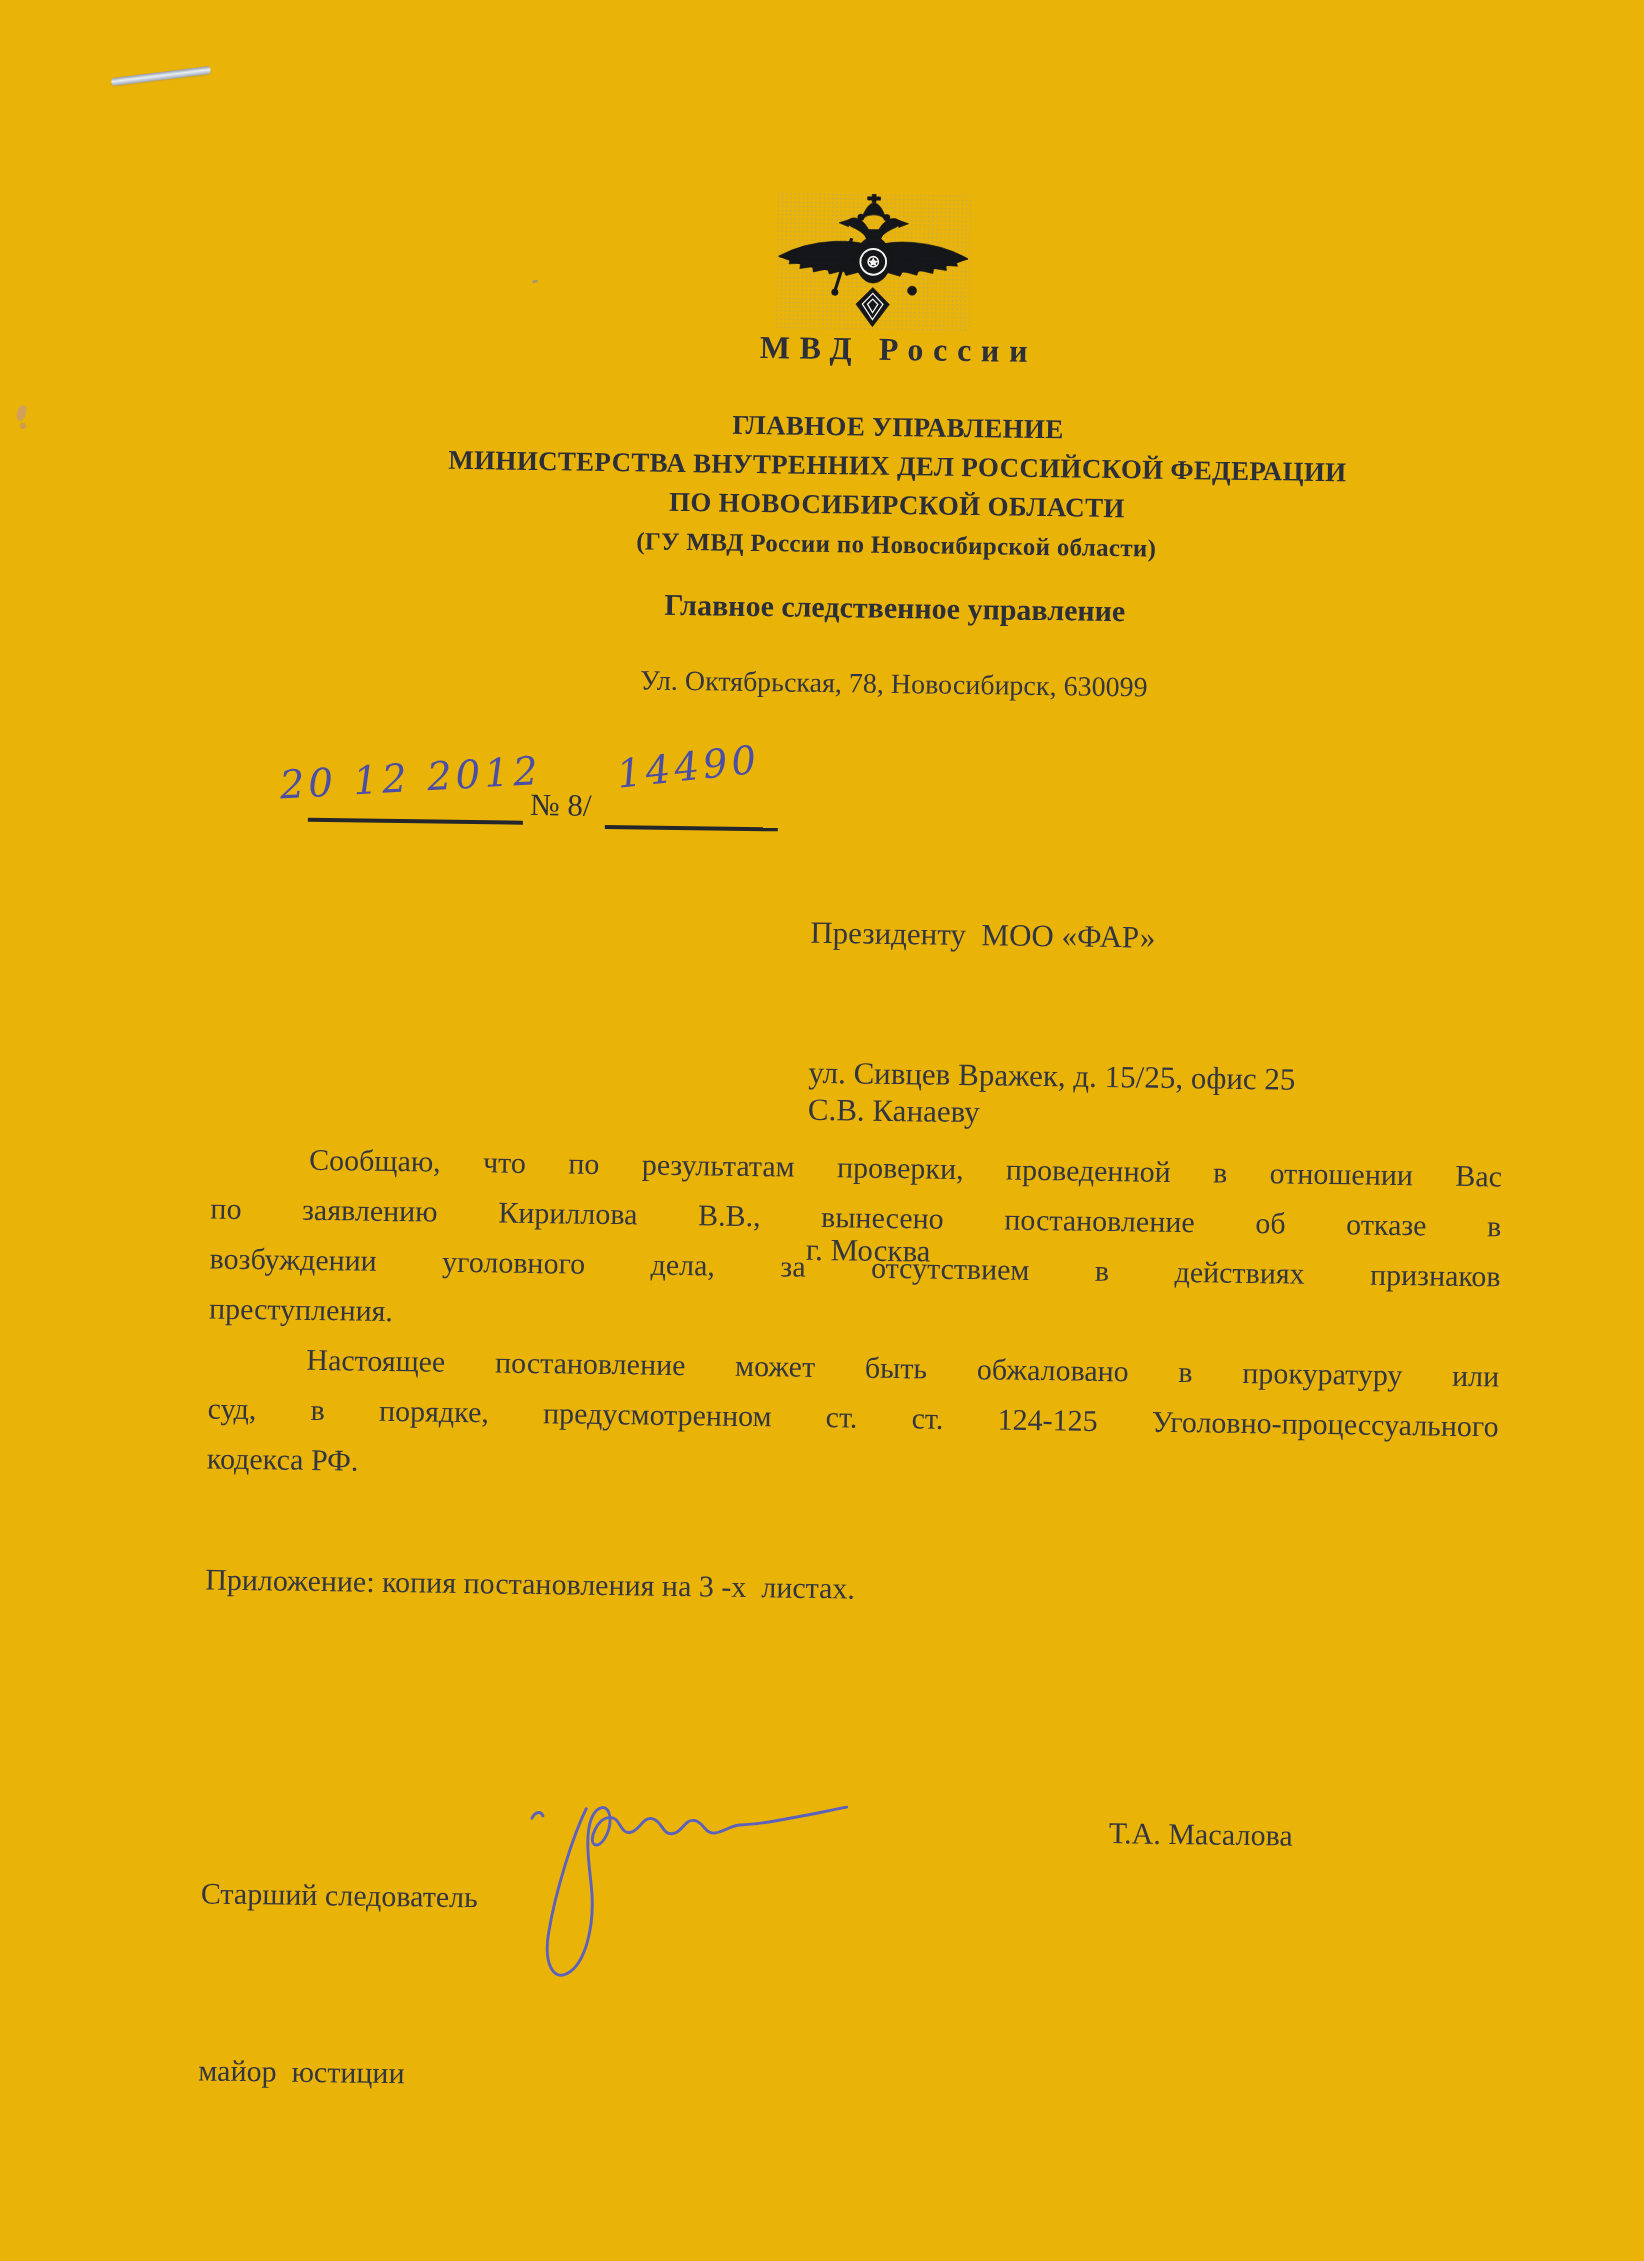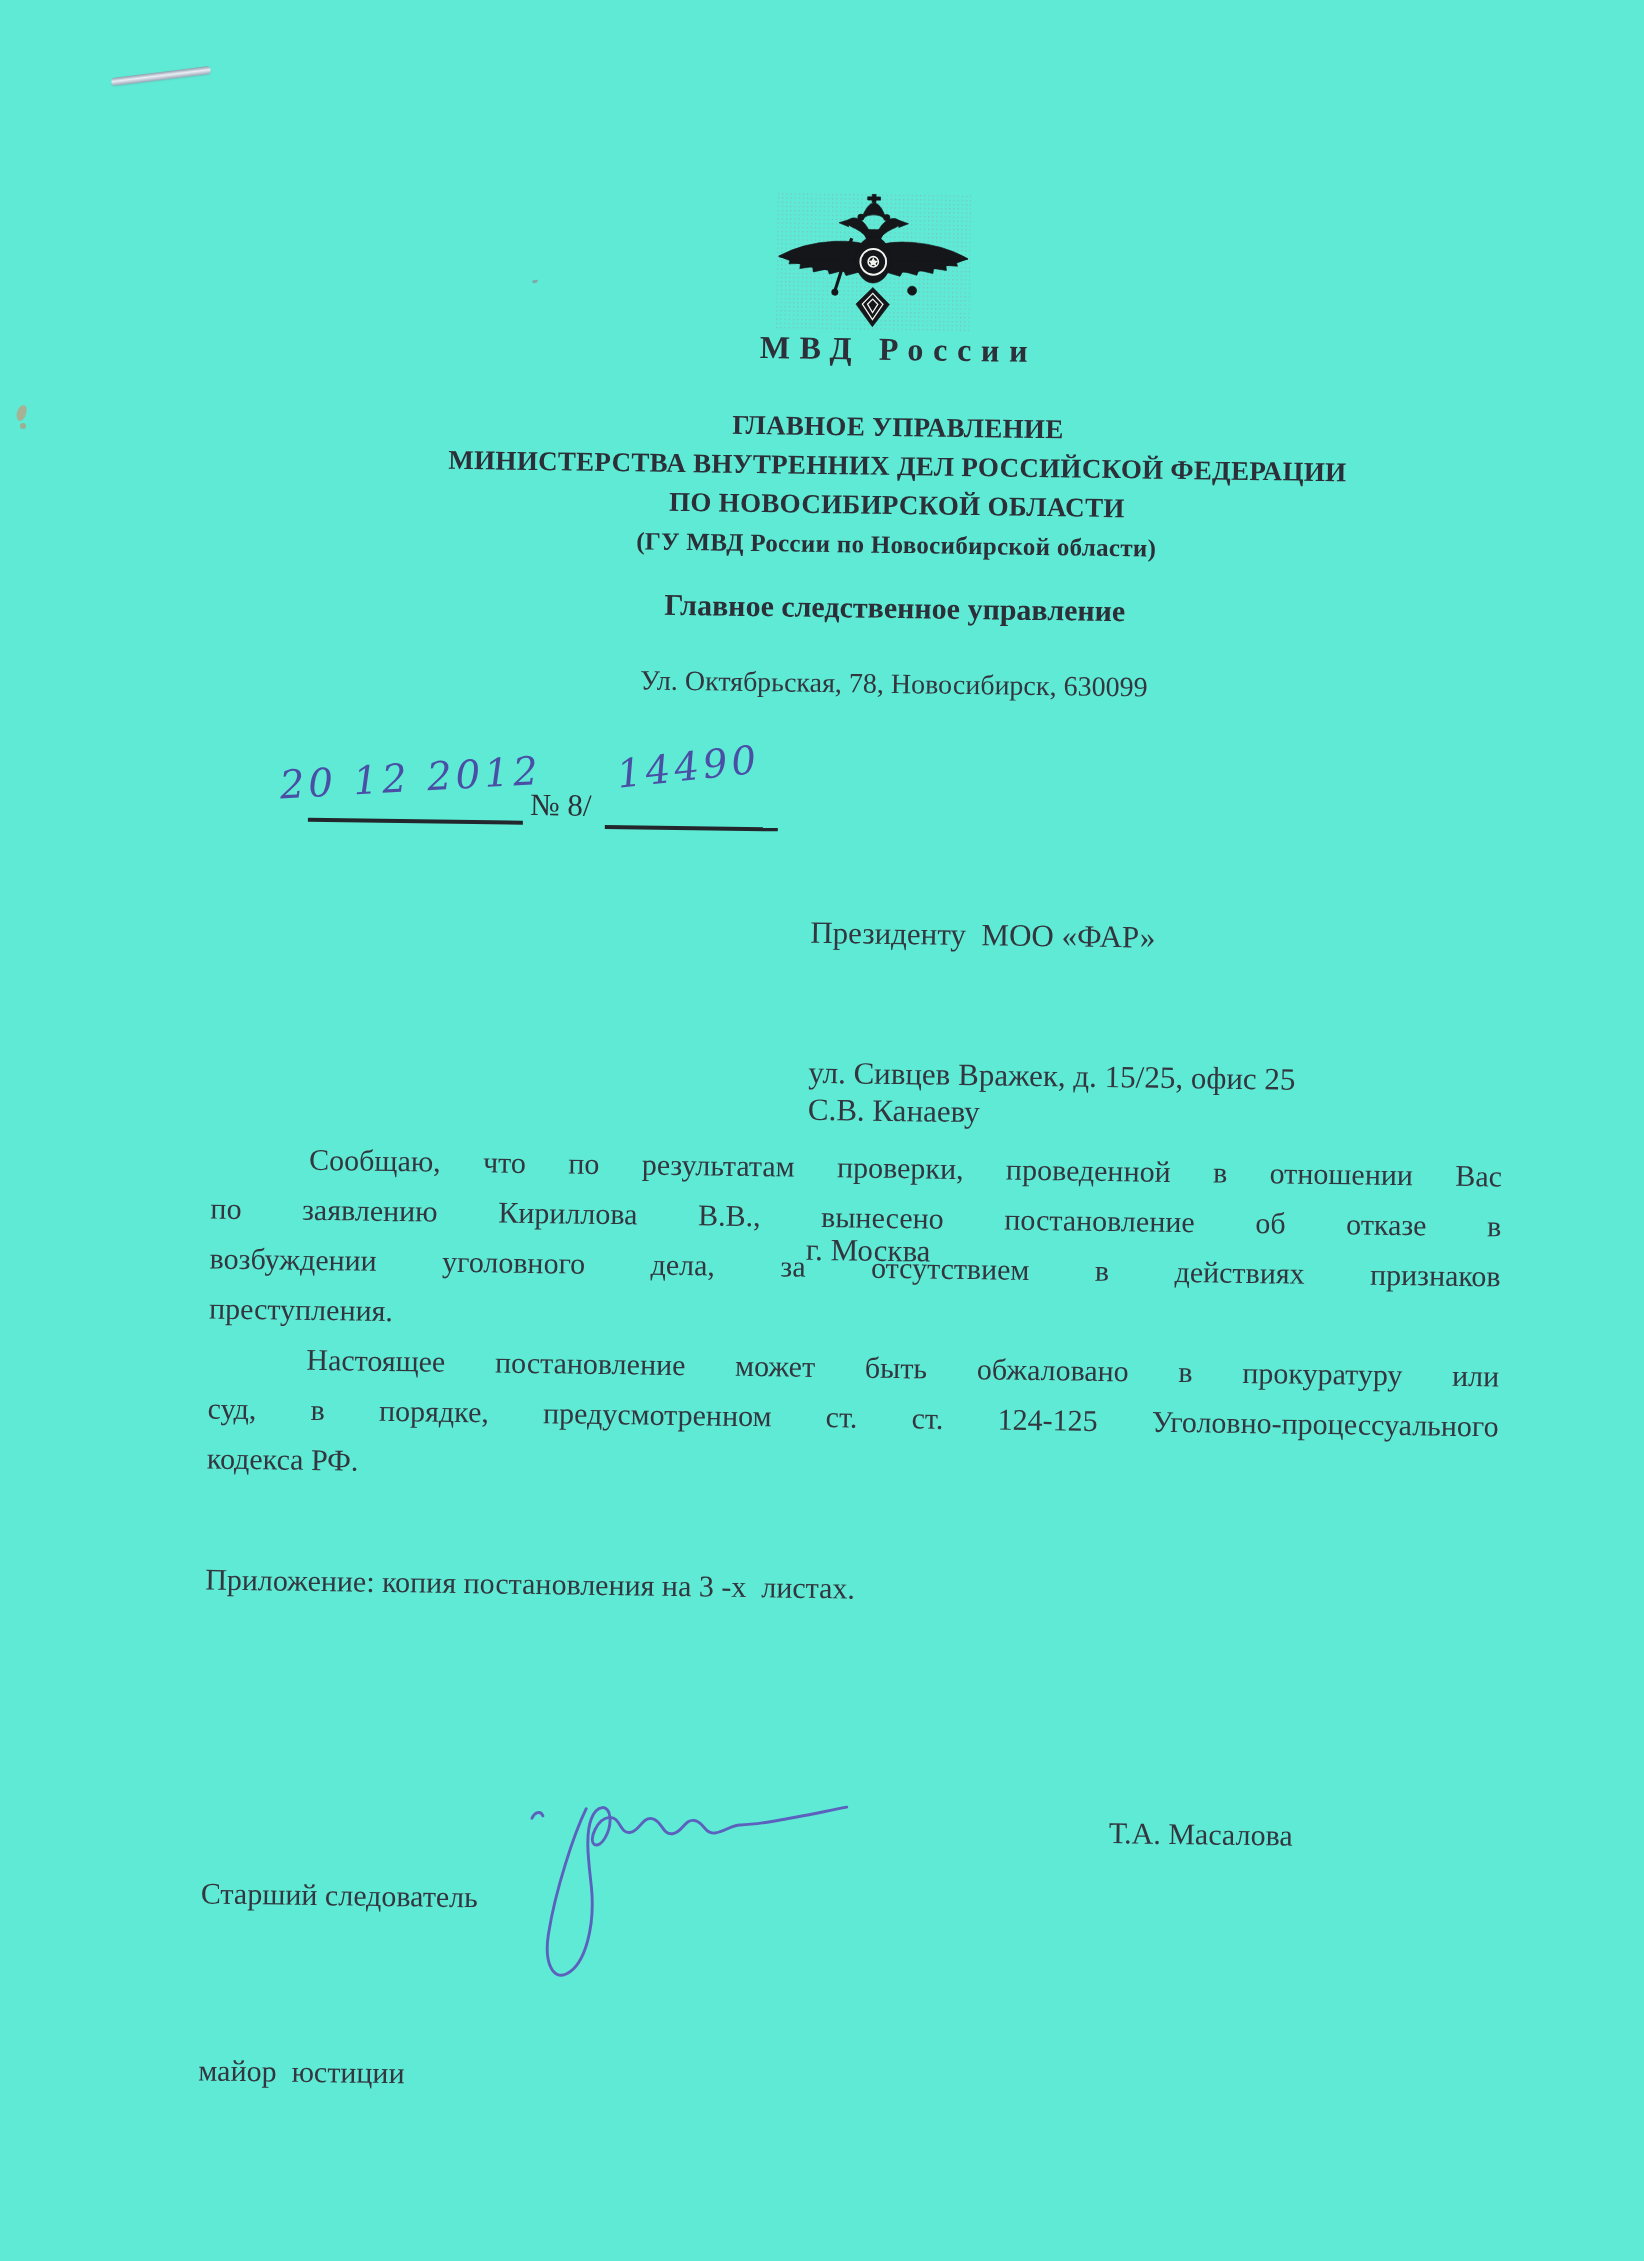--- a/index.html
+++ b/index.html
@@ -1,18 +1,18 @@
 <!DOCTYPE html>
 <html style="font-size:10.3px"><head>
 <meta charset="utf-8">
 <style>
   html,body{margin:0;padding:0;background:#ffffff;}
   body{width:1644px;height:2261px;position:relative;overflow:hidden;
        font-family:"Liberation Serif","DejaVu Serif",serif;color:#33363f;}
-  .page{position:absolute;inset:0;background:#5eead4;}
+  .page{position:absolute;inset:0;background:#eab308;}
   
   .skew{position:absolute;inset:0;transform:rotate(0.8deg);transform-origin:822px 1031px;}
 
   
   .artifact-line{position:absolute;left:111px;top:72px;width:100px;height:8.4px;border-radius:5.2px;
       transform:rotate(-7deg);background:linear-gradient(180deg,#8e99ab 0%,#e9eef4 45%,#9aa5b7 100%);
       box-shadow:0 0.6px 1.3px rgba(120,130,150,.35);}
   .artifact-speck{position:absolute;left:17.4px;top:405px;width:9px;height:16px;background:#c49a7c;
       border-radius:62% 48% 55% 60%;transform:rotate(16deg);opacity:.7;}
   .artifact-speck2{position:absolute;left:20px;top:423px;width:5.8px;height:6.4px;background:#bd9070;

